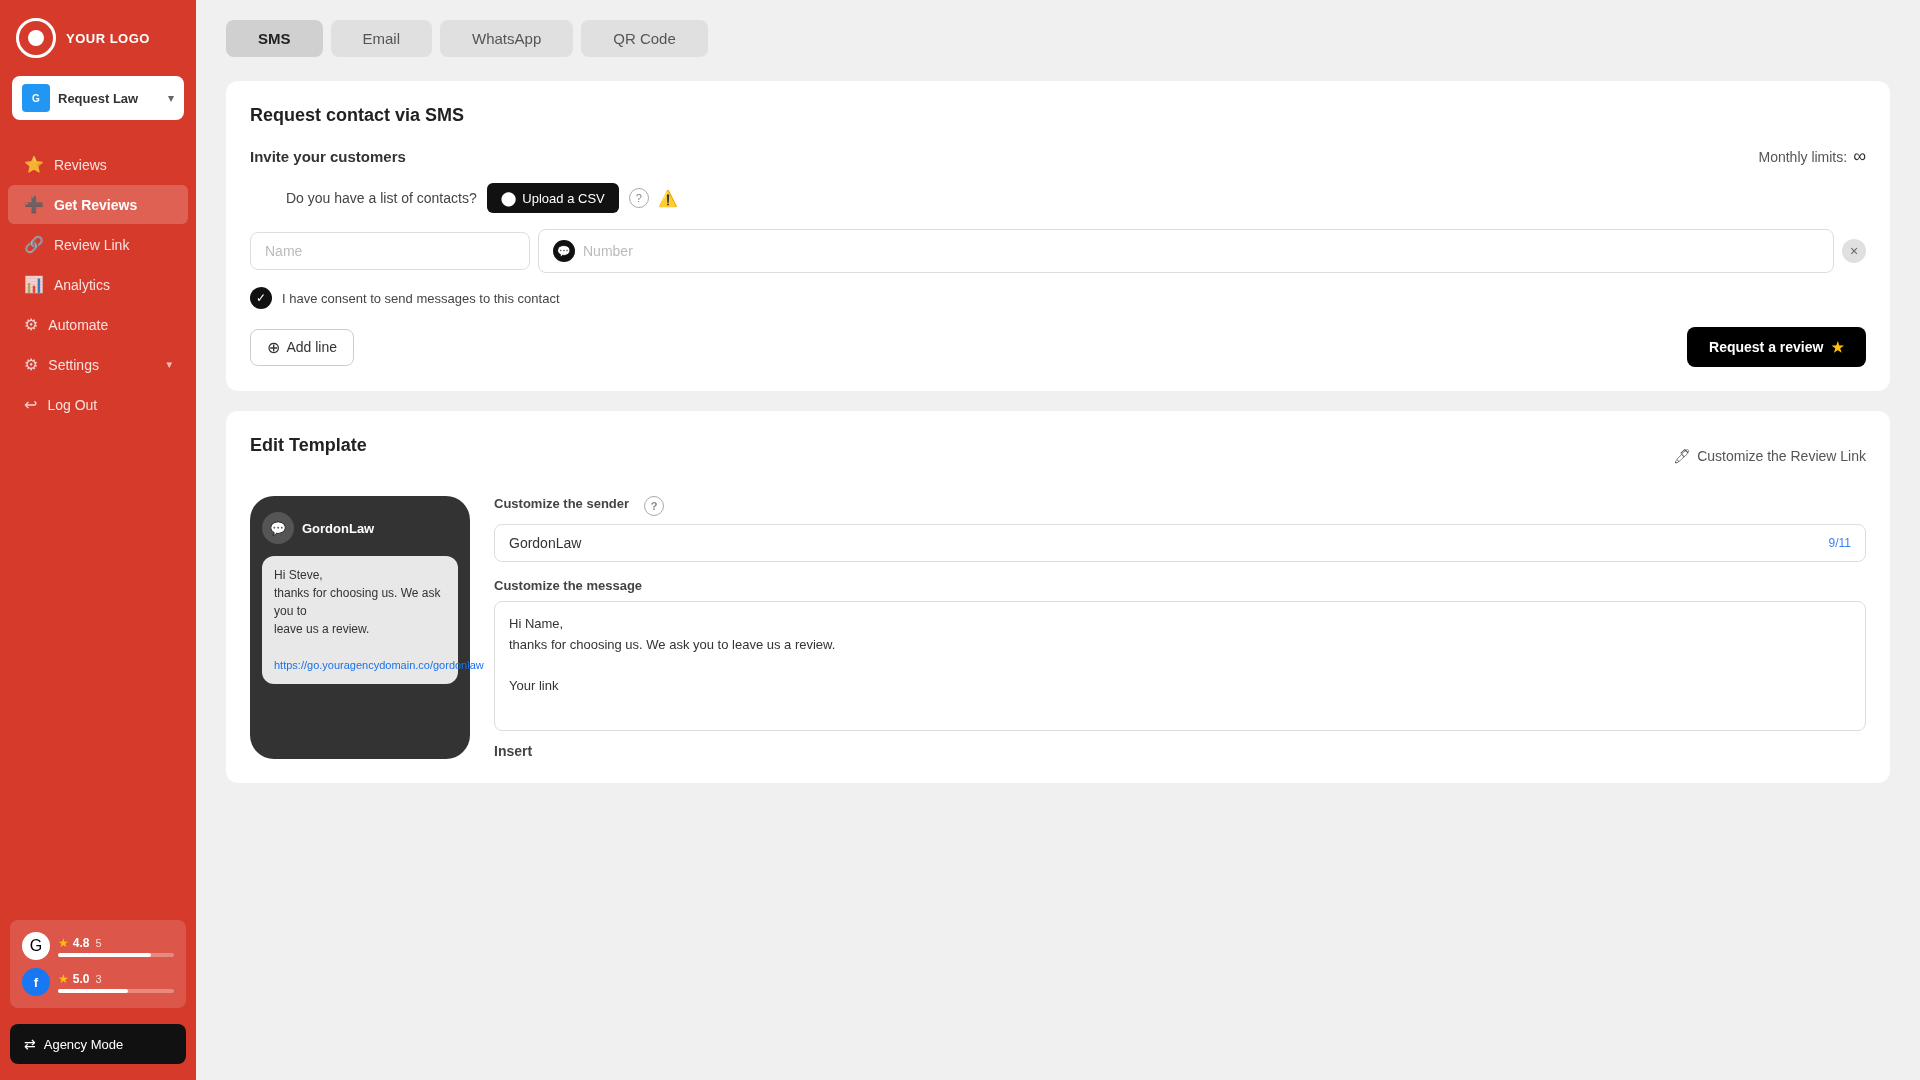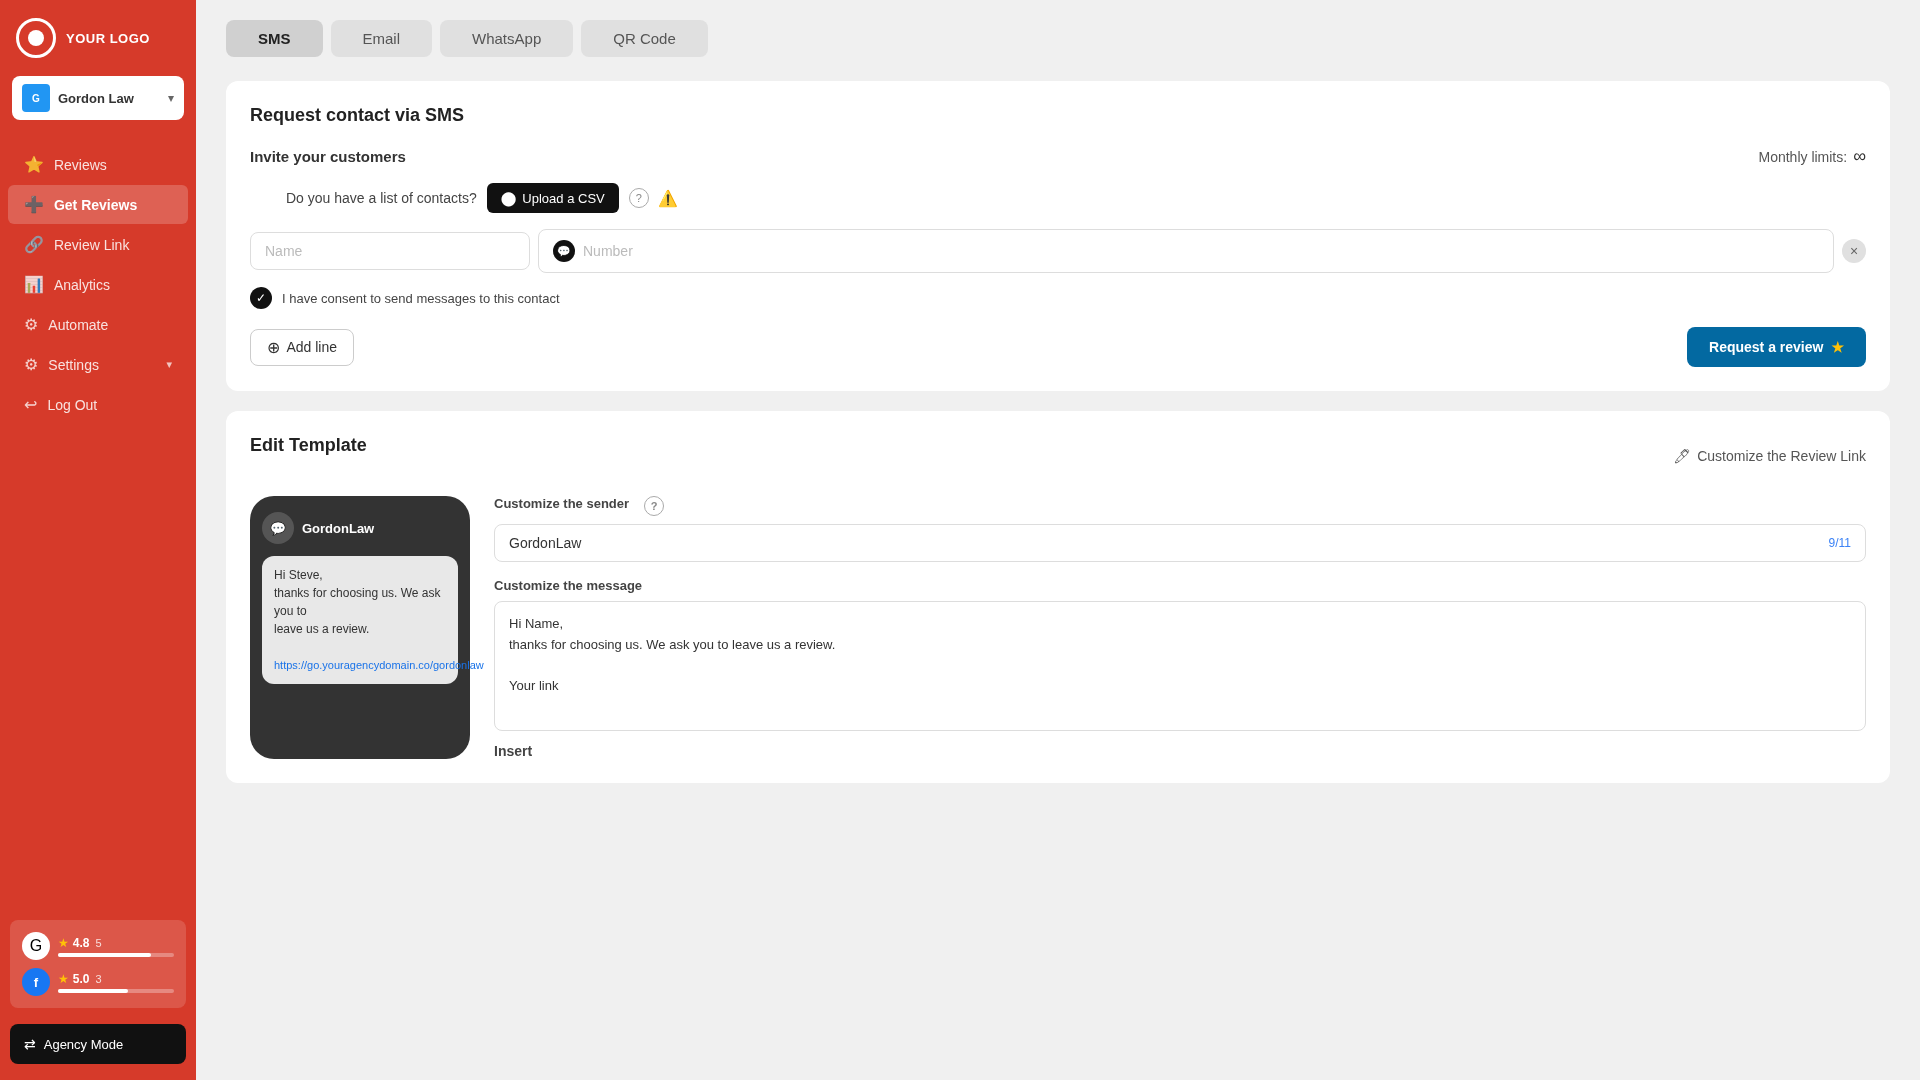--- a/index.html
+++ b/index.html
@@ -273,21 +273,21 @@
       background: white;
       border-radius: 8px;
       padding: 8px 16px;
       font-size: 14px;
       cursor: pointer;
       display: flex; align-items: center; gap: 6px;
       color: #333;
     }
     .add-icon { font-size: 16px; }
     .request-review-btn {
-      background: #0369a1;
+      background: #000000;
       color: white;
       border: none;
       border-radius: 8px;
       padding: 12px 22px;
       font-size: 14px;
       font-weight: 600;
       cursor: pointer;
       display: flex; align-items: center; gap: 8px;
     }
     .star-btn-icon { color: #FFC107; }
@@ -376,21 +376,21 @@
   <div class="sidebar-logo">
     <div class="logo-circle">
       <div class="logo-circle-inner"></div>
     </div>
     <span class="logo-text">YOUR LOGO</span>
   </div>
 
   <div class="sidebar-account">
     <div class="account-info">
       <div class="account-icon">G</div>
-      <span class="account-name">Gordon Law</span>
+      <span class="account-name">Request Law</span>
     </div>
     <span class="chevron-down">▾</span>
   </div>
 
   <nav class="sidebar-nav">
     <div class="nav-item">
       <span class="nav-icon">⭐</span>
       <span>Reviews</span>
     </div>
     <div class="nav-item active">

